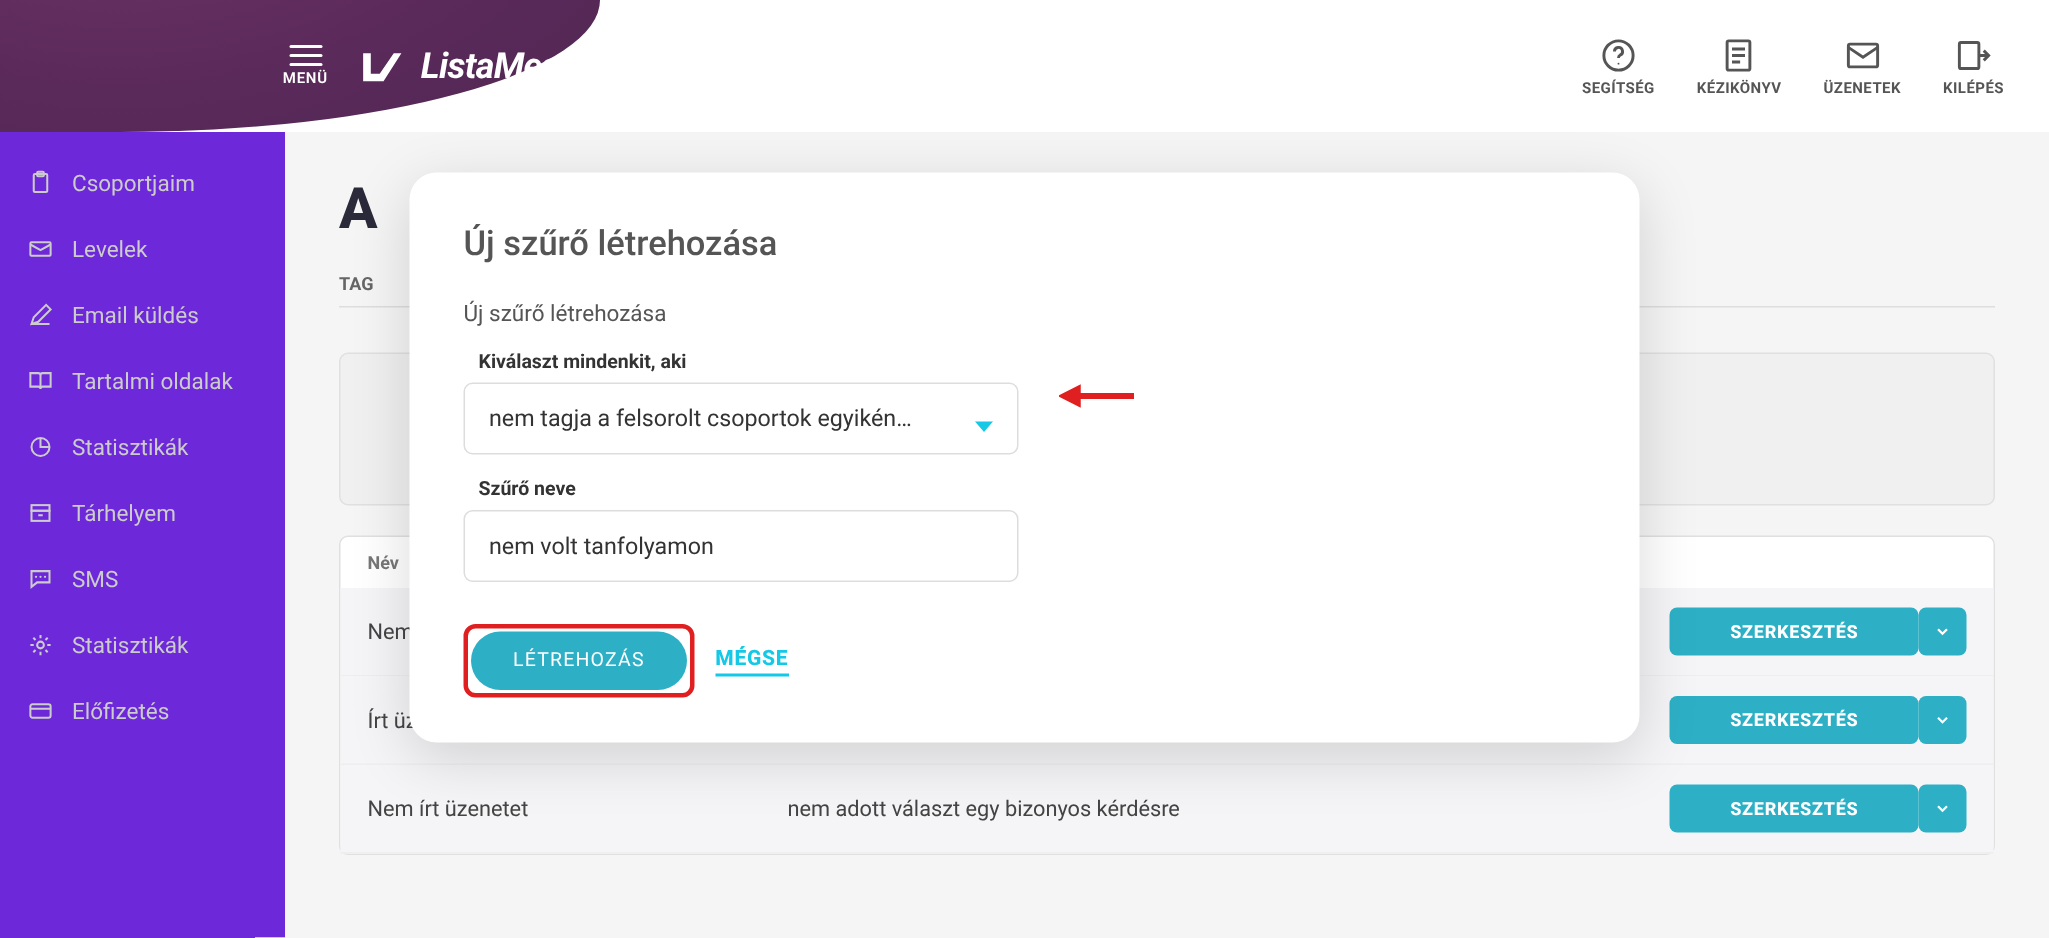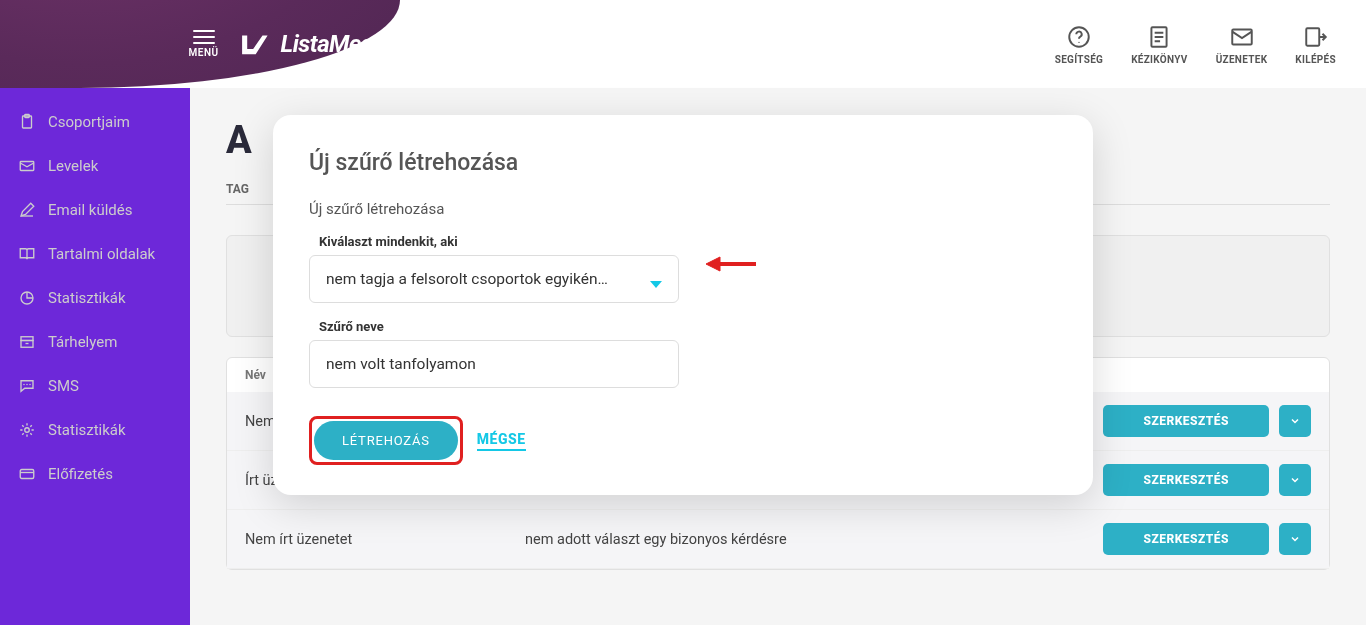--- a/index.html
+++ b/index.html
@@ -37,21 +37,21 @@
 
 .main { position:absolute; left:190px; right:0; top:88px; bottom:0; background:#f5f5f5; overflow-y:auto; padding:30px 36px; }
 .page-title { font-size:38px; font-weight:800; color:#2a2a3a; }
 .tab-row { border-bottom:1px solid #ddd; margin-top:20px; padding-bottom:8px; font-size:12px; font-weight:700; color:#666;}
 .filter-box { margin-top:30px; border:1px solid #e0e0e0; border-radius:6px; background:#f0f0f0; padding:50px; }
 .table-wrap { margin-top:20px; border:1px solid #e0e0e0; border-radius:6px; background:#fff; }
 .table-head { padding:10px 18px; font-size:12px; font-weight:700; color:#777; }
 .row { display:flex; align-items:center; padding:13px 18px; border-bottom:1px solid #eee; background:#f5f5f7; font-size:14.5px; color:#444;}
 .row .c1 { flex:0 0 280px; }
 .row .c2 { flex:1; }
-.row-btns { display:flex; gap:10px; }
+.row-btns { display:flex; }
 .btn-edit { background:#2db0c6; color:#fff; font-size:12px; font-weight:800; letter-spacing:0.5px; padding:9px 40px; border-radius:5px; cursor:pointer; border:none;}
 .btn-chev { background:#2db0c6; color:#fff; width:32px; height:32px; border-radius:5px; display:flex; align-items:center; justify-content:center; cursor:pointer; border:none;}
 
 
 .overlay { position:absolute; inset:0; background:rgba(0,0,0,0); display:flex; align-items:flex-start; justify-content:center; pointer-events:none;}
 .modal { pointer-events:auto; margin-top:115px; width:820px; background:#fff; border-radius:18px; box-shadow:0 10px 40px rgba(0,0,0,0.15); padding:34px 36px 30px; }
 .modal-title { font-size:23px; color:#555; font-weight:500; margin-bottom:24px;}
 .modal-sub { font-size:15px; color:#555; margin-bottom:6px; }
 .field-label { font-size:13px; font-weight:700; color:#333; margin:16px 0 6px 10px;}
 .select-box, .input-box { border:1px solid #ddd; border-radius:6px; background:#fff; padding:14px 16px; font-size:15.5px; color:#333; width:370px; display:flex; align-items:flex-end; justify-content:space-between; position:relative;}

